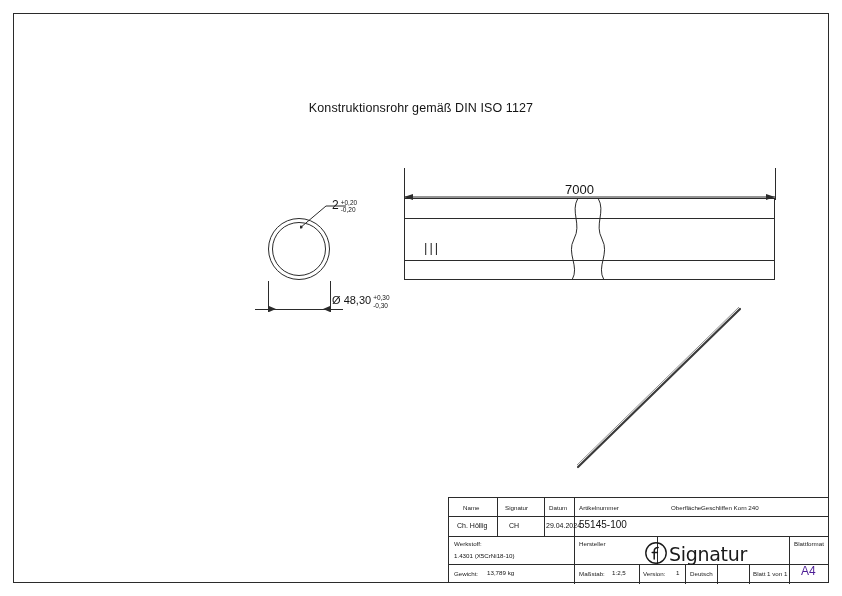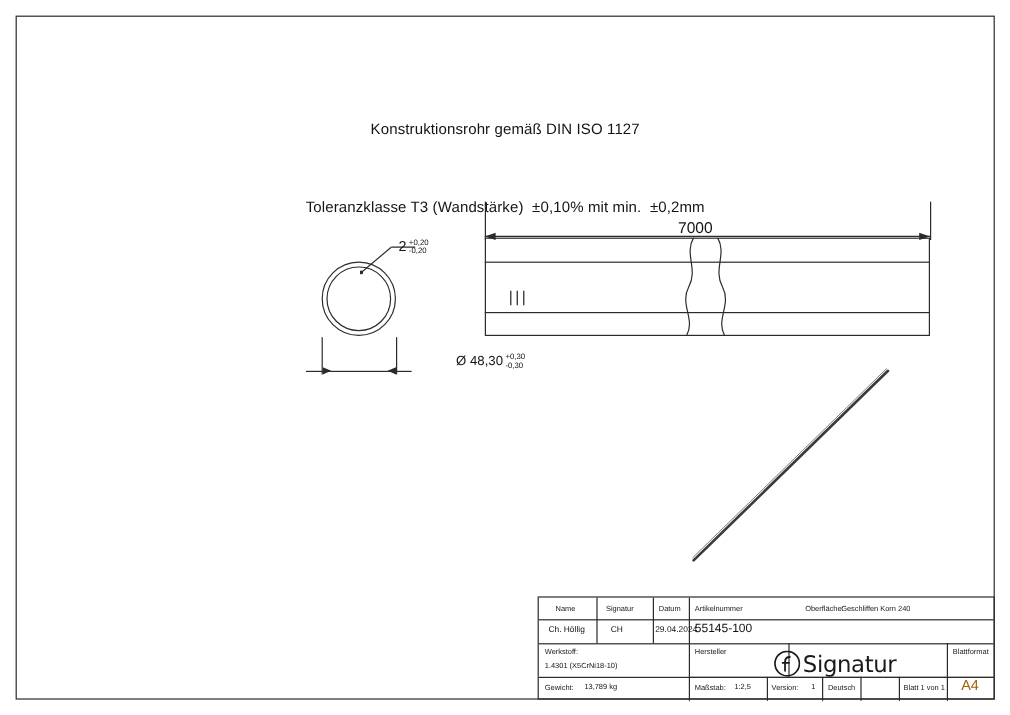--- a/index.html
+++ b/index.html
@@ -105,21 +105,20 @@
     border-bottom: 3px solid transparent;
     border-left: 7px solid #2b2b2b;
   }
   .dia-label {
     position: absolute;
     left: 332px;
     top: 294px;
     font-size: 11px;
     white-space: nowrap;
     color: #141414;
-    padding-left: 48px;
   }
 
   
   .tube {
     position: absolute;
     left: 404px;
     top: 198px;
     width: 371px;
     height: 82px;
     border: 1.2px solid #2b2b2b;
@@ -202,33 +201,32 @@
   .logo-text {
     position: absolute;
     font-size: 19px;
     letter-spacing: -0.3px;
     color: #1a1a1a;
     font-family: "DejaVu Sans", sans-serif;
   }
   .a4 {
     position: absolute;
     font-size: 12px;
-    color: #a16207;
+    color: #4c1d95;
   }
 </style>
 </head>
 <body>
 
 <div id="sheet">
 
   <div class="frame"></div>
 
   <div class="headings">
     <div>Konstruktionsrohr gemäß DIN ISO 1127</div>
-    <div>Toleranzklasse T3 (Wandstärke)  ±0,10% mit min.  ±0,2mm</div>
   </div>
 
   <div class="circle-outer"></div>
   <div class="circle-inner"></div>
 
   <svg style="position:absolute;left:300px;top:196px;width:60px;height:40px;">
     <line x1="0" y1="32" x2="26" y2="10" stroke="#2b2b2b" stroke-width="1"></line>
     <line x1="26" y1="10" x2="46" y2="10" stroke="#2b2b2b" stroke-width="1"></line>
     <circle cx="1" cy="31" r="1.6" fill="#2b2b2b"></circle>
   </svg>

